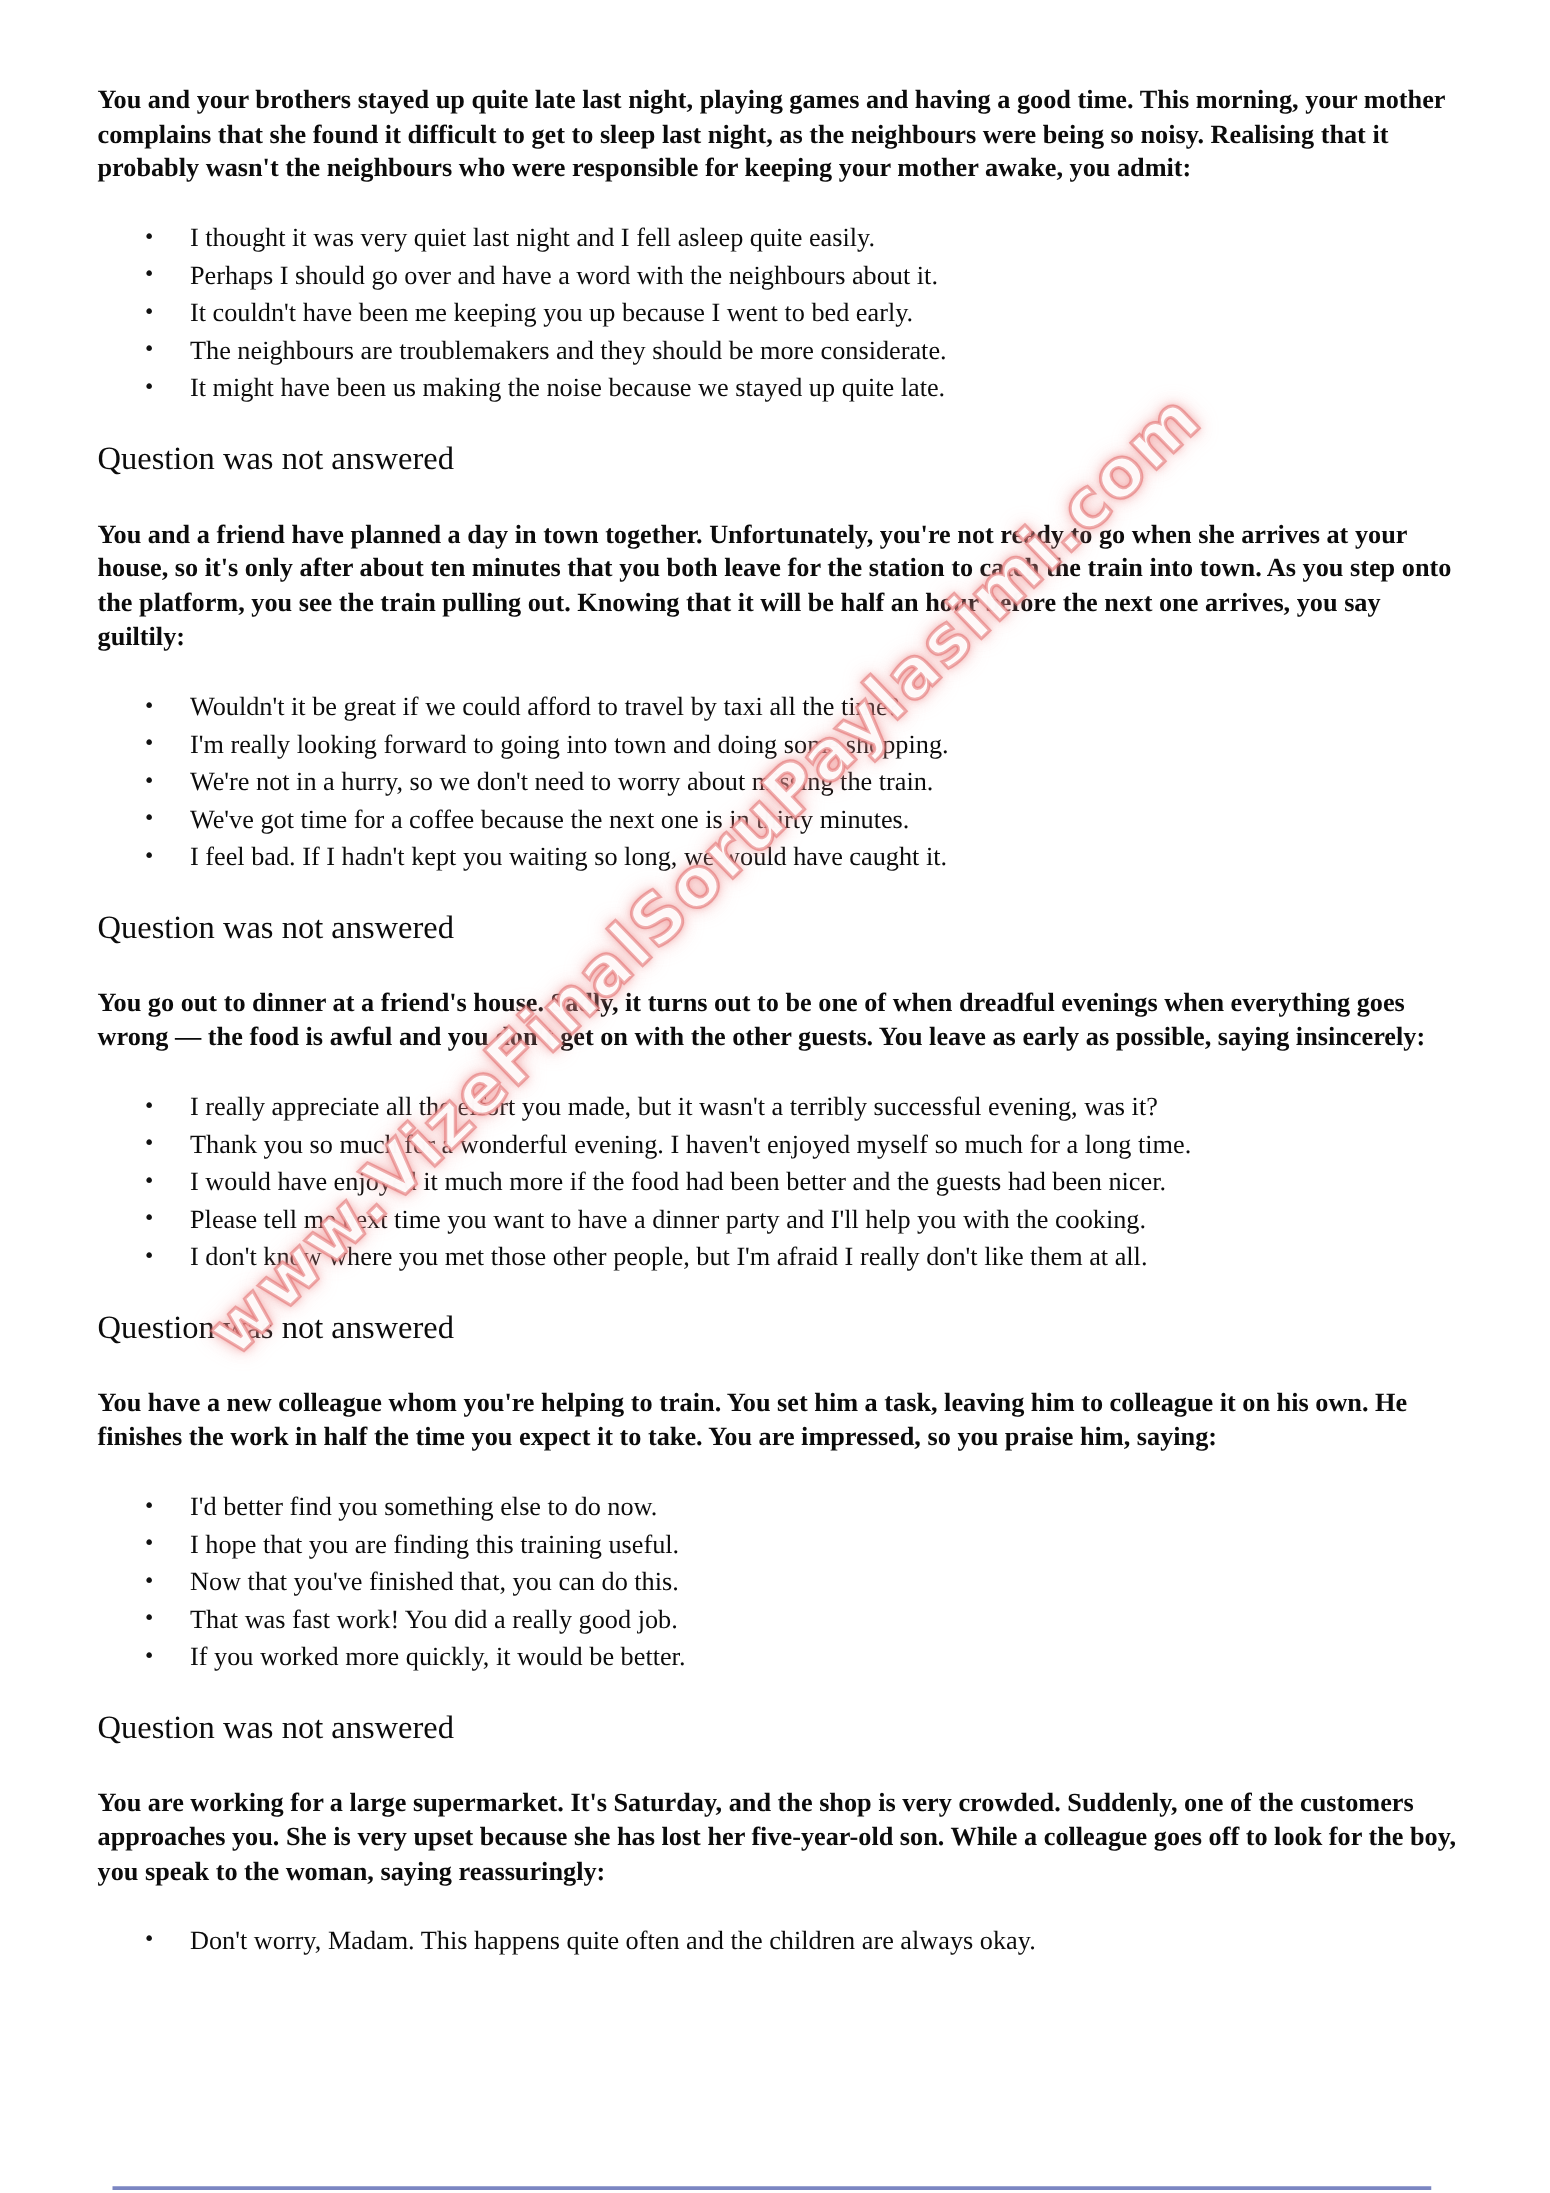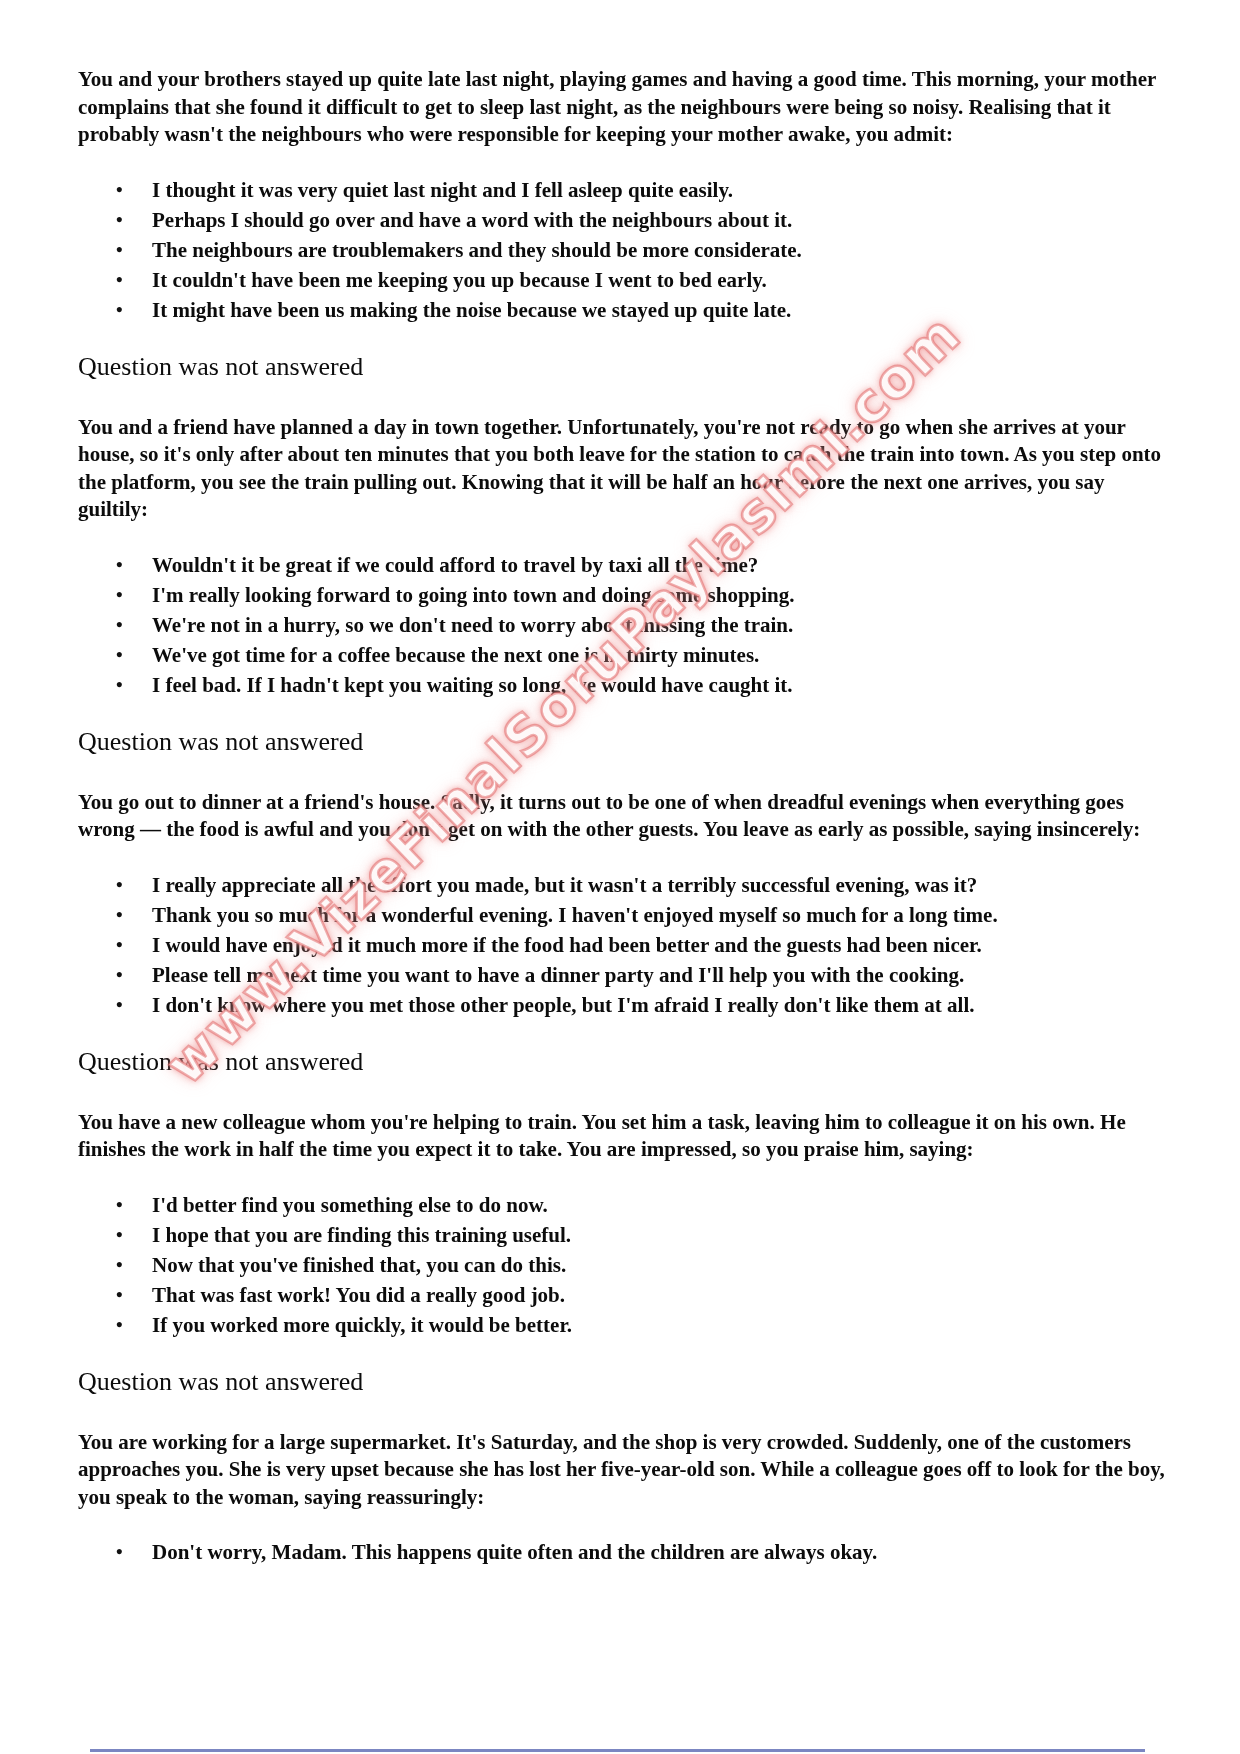--- a/index.html
+++ b/index.html
@@ -27,21 +27,20 @@
     margin: 0 0 26px 0;
     font-weight: bold;
     font-size: 21px;
     line-height: 27.5px;
     text-align: left;
   }
   ul.options {
     margin: 0 0 28px 0;
     padding: 0 0 0 74px;
     list-style: none;
-    font-weight: bold;
   }
   ul.options li {
     position: relative;
     font-size: 21px;
     line-height: 30px;
     padding-left: 0;
   }
   ul.options li::before {
     content: "\2022";
     position: absolute;
@@ -88,22 +87,22 @@
 </head>
 <body>
 
 <div class="page">
   <main id="sections">
   <section class="qa-section">
     <p class="prompt">You and your brothers stayed up quite late last night, playing games and having a good time. This morning, your mother complains that she found it difficult to get to sleep last night, as the neighbours were being so noisy. Realising that it probably wasn't the neighbours who were responsible for keeping your mother awake, you admit:</p>
     <ul class="options">
           <li>I thought it was very quiet last night and I fell asleep quite easily.</li>
           <li>Perhaps I should go over and have a word with the neighbours about it.</li>
+          <li>It couldn't have been me keeping you up because I went to bed early.</li>
           <li>The neighbours are troublemakers and they should be more considerate.</li>
-          <li>It couldn't have been me keeping you up because I went to bed early.</li>
           <li>It might have been us making the noise because we stayed up quite late.</li>
         </ul>
     <div class="status">Question was not answered</div>
   </section>
 
   <section class="qa-section">
     <p class="prompt">You and a friend have planned a day in town together. Unfortunately, you're not ready to go when she arrives at your house, so it's only after about ten minutes that you both leave for the station to catch the train into town. As you step onto the platform, you see the train pulling out. Knowing that it will be half an hour before the next one arrives, you say guiltily:</p>
     <ul class="options">
           <li>Wouldn't it be great if we could afford to travel by taxi all the time?</li>
           <li>I'm really looking forward to going into town and doing some shopping.</li>

